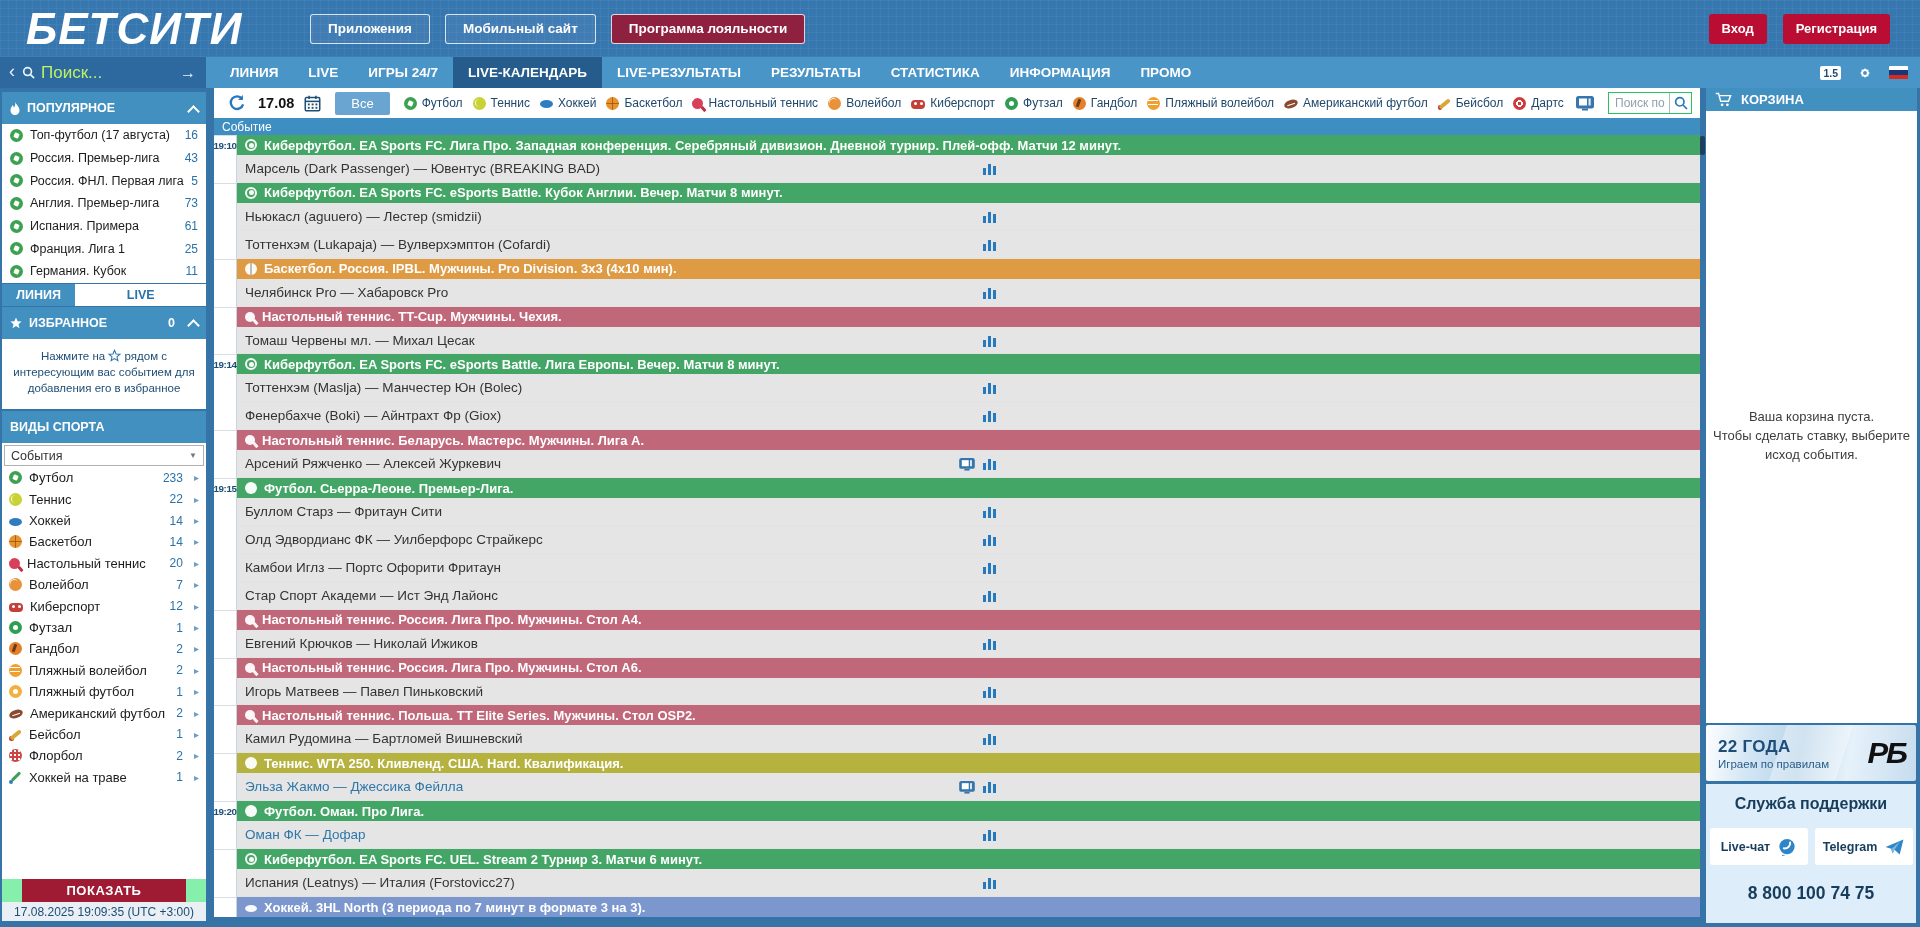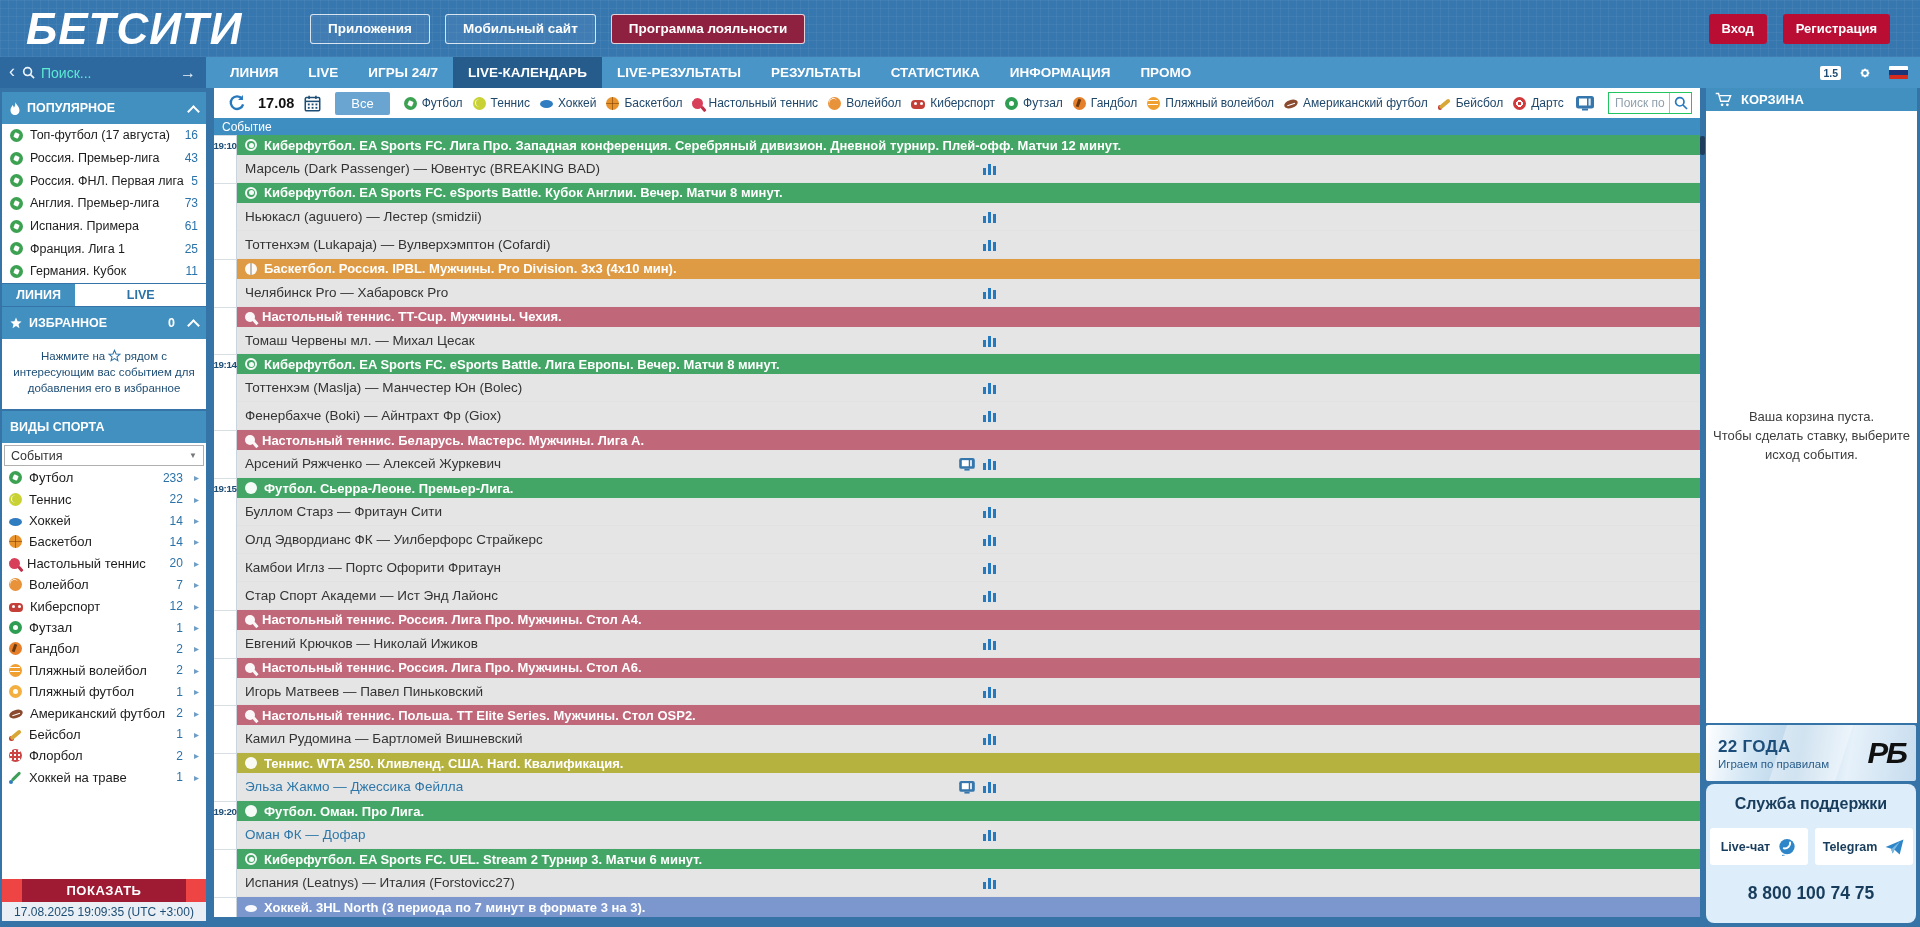--- a/index.html
+++ b/index.html
@@ -11,21 +11,21 @@
 .logo{font-size:44px;font-weight:800;font-style:italic;color:#fff;margin-left:26px;letter-spacing:1px;width:218px;flex:none;transform:scaleY(1.02)}
 .hbtns{display:flex;gap:15px;margin-left:66px}
 .hbtn{height:30px;padding:0 17px;border:1px solid rgba(255,255,255,.8);border-radius:3px;color:#fff;font-size:13.5px;font-weight:bold;display:flex;align-items:center;background:rgba(255,255,255,.05)}
 .hbtn.loyal{background:#8e2140}
 .auth{margin-left:auto;margin-right:30px;display:flex;gap:16px}
 .abtn{height:30px;padding:0 13px;background:#b90d33;border-radius:3px;color:#fff;font-size:13px;font-weight:bold;display:flex;align-items:center}
 
 .navrow{height:31px;background:#4a95c8;display:flex;align-items:stretch;flex:none}
 .searchstrip{width:206px;flex:none;background:#2d699f;display:flex;align-items:center;color:#fff}
 .sarrow{font-size:18px;color:#e8f2fa;margin:-2px 7px 0 9px}
-.searchtxt{font-size:14px;color:#5eead4;margin-left:6px}
+.searchtxt{font-size:17px;color:#bef264;margin-left:6px}
 .goarrow{margin-left:auto;margin-right:10px;font-size:16px;color:#eaf3fa}
 .tabs{display:flex;margin-left:9px}
 .tab{padding:0 15px;display:flex;align-items:center;color:#fff;font-weight:bold;font-size:13.5px;white-space:nowrap}
 .tab.active{background:#255c8c}
 .navicons{margin-left:auto;display:flex;align-items:center;gap:16px;margin-right:12px}
 .zbadge{background:#fff;color:#1d4d74;font-size:10.5px;font-weight:bold;border-radius:2px;padding:1px 3px}
 .flag{width:19px;height:13px;display:flex;flex-direction:column;border-radius:1px;overflow:hidden}
 .flag i{flex:1}
 
 .bodyrow{flex:1;display:flex;min-height:0}
@@ -47,21 +47,21 @@
 .hint{background:#fff;padding:9px 10px 13px;font-size:11.5px;color:#1d4d74;text-align:center;line-height:1.4}
 .sportshdr{margin-top:2px}
 .selwrap{background:#fff;padding:2px 2px 1px}
 .sel{border:1px solid #b0b0b0;height:21px;display:flex;align-items:center;padding:0 6px;font-size:12.5px;color:#333;background:#fff}
 .sel .tri{margin-left:auto;font-size:8px;color:#777}
 .slist{background:#fff}
 .sitem{height:21.4px;display:flex;align-items:center;padding:0 7px;font-size:13px;color:#1c1c1c;gap:7px}
 .sitem .cnt{margin-left:auto;color:#2a72a8;font-size:12px}
 .sitem .arr{color:#6d9cc4;font-size:10px;margin-left:4px}
 .sbfill{flex:1;background:#fff}
-.showwrap{background:#ef4444;padding:0 20px;flex:none}
+.showwrap{background:#86efac;padding:0 20px;flex:none}
 .showbtn{background:#9e1b33;color:#fff;font-weight:bold;font-size:13px;height:23px;display:flex;align-items:center;justify-content:center;letter-spacing:.5px}
 .tstamp{height:19px;background:#e9eff5;color:#1d4d74;font-size:12px;display:flex;align-items:center;justify-content:center;flex:none}
 
 .main{width:1486px;flex:none;margin-left:6px;display:flex;flex-direction:column}
 .toolbar{height:30px;background:#fff;display:flex;align-items:center;padding-left:14px;flex:none}
 .date{font-weight:bold;font-size:14.5px;color:#111;margin:0 10px 0 12px}
 .chipall{background:#6aa4d0;color:#fff;font-size:13px;padding:4px 16px;border-radius:2px;margin:0 14px;flex:none}
 .chip{display:flex;align-items:center;gap:5px;font-size:12px;color:#20486b;margin-right:10px;white-space:nowrap;flex:none}
 .tvbtn{margin-left:auto;flex:none;display:flex}
 .tsearch{width:84px;height:22px;border:1px solid #22c55e;display:flex;align-items:center;font-size:12px;color:#90a0ac;margin:0 8px 0 14px;flex:none}
@@ -84,21 +84,21 @@
 .basket{height:635px;flex:none;background:#fff;margin-right:3px;display:flex;flex-direction:column}
 .bhead{height:23px;background:#4190c0;color:#fff;font-weight:bold;font-size:13px;display:flex;align-items:center;padding:0 9px;gap:9px;flex:none}
 .bempty{margin-top:297px;text-align:center;font-size:13px;color:#3c3c3c;line-height:1.45}
 .banner{height:56px;flex:none;margin:2px 4px 0 0;background:linear-gradient(100deg,#ffffff 0%,#d3e6f4 22%,#b9d4e9 45%,#e6f1fa 68%,#c6dcee 100%);display:flex;align-items:center;border-radius:2px;overflow:hidden;position:relative}
 .banner::after{content:"";position:absolute;left:34%;top:-20px;width:30%;height:200%;background:rgba(255,255,255,.35);transform:rotate(18deg)}
 .b22,.rb{position:relative;z-index:1}
 .b22{margin-left:12px}
 .b22 .yrs{font-size:17px;font-weight:bold;color:#1d4e7a;letter-spacing:.3px}
 .b22 .slg{font-size:11.5px;color:#2a5d8a;margin-top:1px}
 .rb{margin-left:auto;margin-right:10px;font-weight:800;font-size:31px;color:#101010;font-style:italic;letter-spacing:-2px;transform:scaleY(.95)}
-.support{flex:1;margin:3px 4px 4px 0;background:#ddedf9;border-radius:8px;display:flex;flex-direction:column;align-items:center}
+.support{flex:1;margin:3px 4px 4px 0;background:#ddedf9;border-radius:0;display:flex;flex-direction:column;align-items:center}
 .suptitle{margin-top:11px;font-size:16px;font-weight:bold;color:#173c5c}
 .supbtns{display:flex;gap:7px;margin-top:15px}
 .supbtn{width:98px;height:37px;background:#fff;border-radius:3px;font-size:12.5px;font-weight:bold;color:#173c5c;display:flex;align-items:center;justify-content:center;gap:8px}
 .phone{margin-top:18px;font-size:17.5px;font-weight:bold;color:#173c5c}
 .scrollthumb{position:absolute;left:1700px;top:136px;width:5px;height:19px;background:#1f3d5c;border-radius:2px}
 
 .ic{width:13px;height:13px;border-radius:50%;display:inline-block;flex:none;position:relative}
 .ic-football{background:#3da152}
 .ic-football::after{content:"";position:absolute;left:4px;top:4px;width:5px;height:5px;background:#fff;border-radius:1px;transform:rotate(22deg)}
 .ic-tennis{background:#c9d234}

